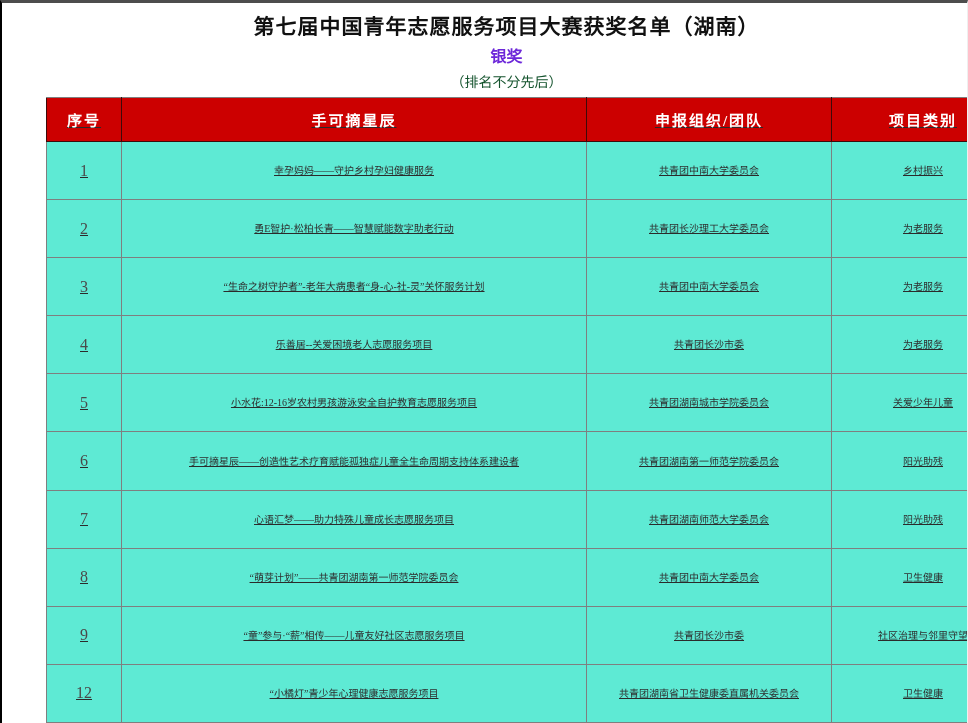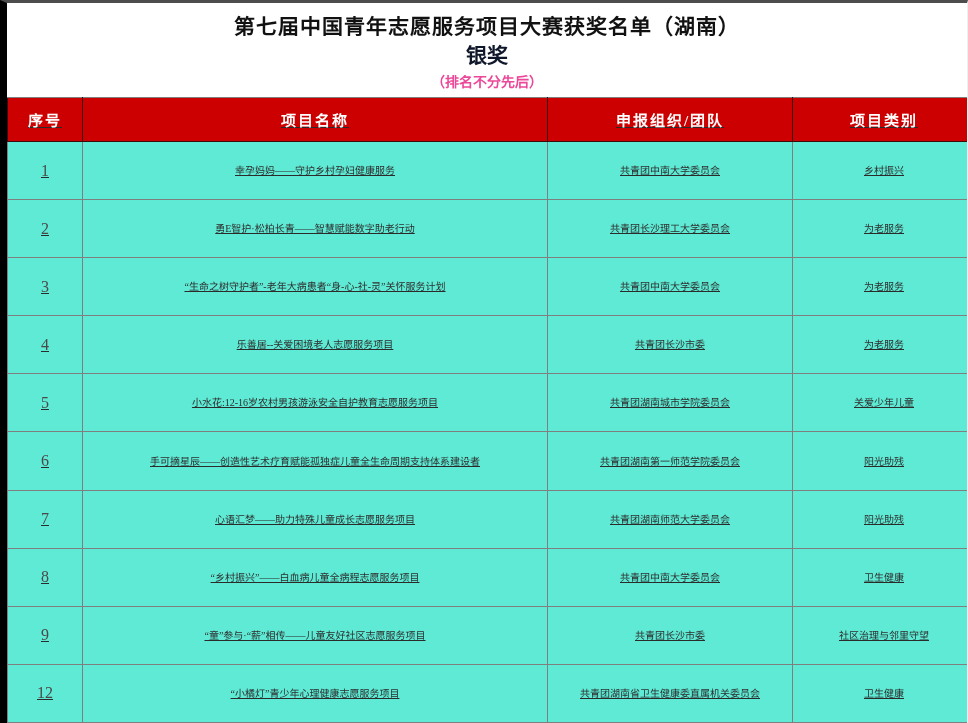--- a/index.html
+++ b/index.html
@@ -6,51 +6,52 @@
     margin: 0;
     padding: 0;
     background: #ffffff;
   }
   .page {
     position: relative;
     width: 968px;
     height: 723px;
     background: #ffffff;
     border-top: 3px solid #4d4d4d;
-    border-left: 7px solid #000000;
+    border-left: 2px solid #000000;
     border-right: 1px solid #efefef;
     box-sizing: border-box;
     font-family: "Liberation Serif", "DejaVu Serif", serif;
     color: #2b2b2b;
     overflow: hidden;
+    padding-left: 44px;
   }
   .title-block {
     height: 94px;
     box-sizing: border-box;
     padding-top: 9px;
     text-align: center;
   }
   .title-line1 {
     font-size: 21px;
     font-weight: bold;
     line-height: 30px;
     letter-spacing: 1px;
     color: #111111;
   }
   .title-line2 {
-    font-size: 21px;
+    font-size: 16px;
     font-weight: bold;
     line-height: 29px;
-    color: #0f172a;
+    color: #6d28d9;
   }
   .title-line3 {
     font-size: 14px;
-    font-weight: bold;
+    font-weight: normal;
     line-height: 24px;
-    color: #ec4899;
+    color: #14532d;
   }
   table.award-table {
     width: 968px;
     height: 626px;
     border-collapse: collapse;
     table-layout: fixed;
   }
   .award-table th, .award-table td {
     border: 1px solid #7f7f7f;
     text-align: center;
@@ -101,21 +102,21 @@
   <table class="award-table">
     <colgroup>
       <col style="width:75px">
       <col style="width:465px">
       <col style="width:245px">
       <col style="width:183px">
     </colgroup>
     <thead>
       <tr>
         <th>序号</th>
-        <th>项目名称</th>
+        <th>手可摘星辰</th>
         <th>申报组织/团队</th>
         <th>项目类别</th>
       </tr>
     </thead>
     <tbody>
       <tr>
         <td class="seq-cell">1</td>
         <td class="name-cell">幸孕妈妈——守护乡村孕妇健康服务</td>
         <td class="org-cell">共青团中南大学委员会</td>
         <td class="cat-cell">乡村振兴</td>
@@ -151,21 +152,21 @@
         <td class="cat-cell">阳光助残</td>
       </tr>
       <tr>
         <td class="seq-cell">7</td>
         <td class="name-cell">心语汇梦——助力特殊儿童成长志愿服务项目</td>
         <td class="org-cell">共青团湖南师范大学委员会</td>
         <td class="cat-cell">阳光助残</td>
       </tr>
       <tr>
         <td class="seq-cell">8</td>
-        <td class="name-cell">“乡村振兴”——白血病儿童全病程志愿服务项目</td>
+        <td class="name-cell">“萌芽计划”——共青团湖南第一师范学院委员会</td>
         <td class="org-cell">共青团中南大学委员会</td>
         <td class="cat-cell">卫生健康</td>
       </tr>
       <tr>
         <td class="seq-cell">9</td>
         <td class="name-cell">“童”参与·“薪”相传——儿童友好社区志愿服务项目</td>
         <td class="org-cell">共青团长沙市委</td>
         <td class="cat-cell">社区治理与邻里守望</td>
       </tr>
       <tr>

